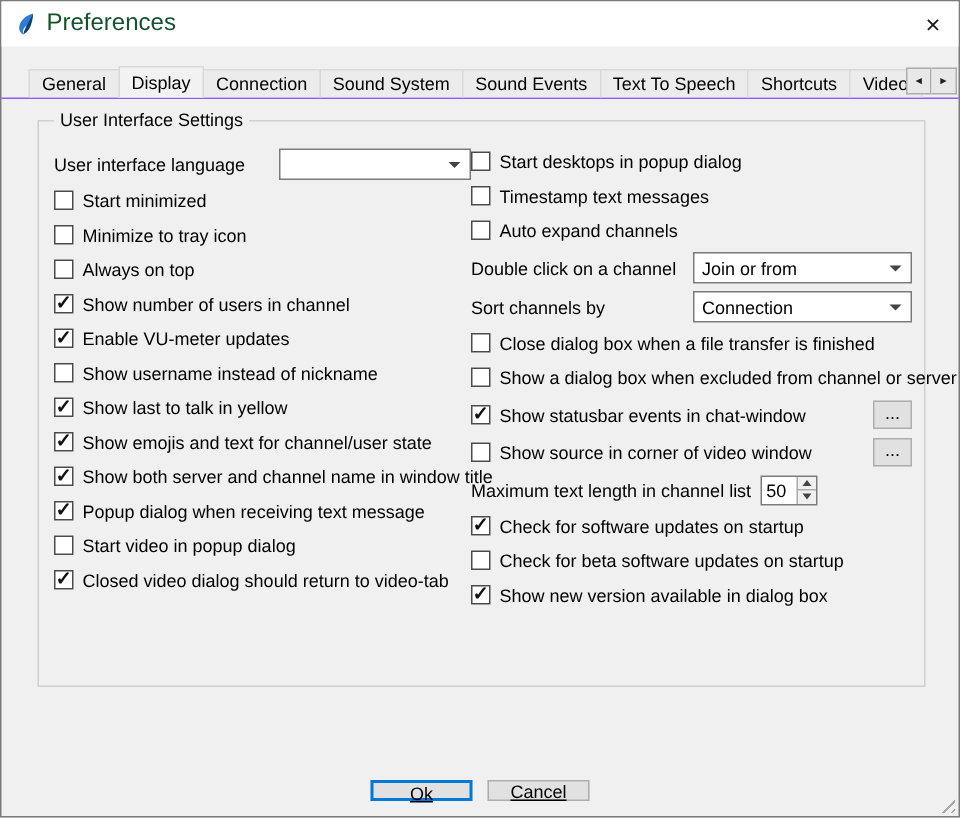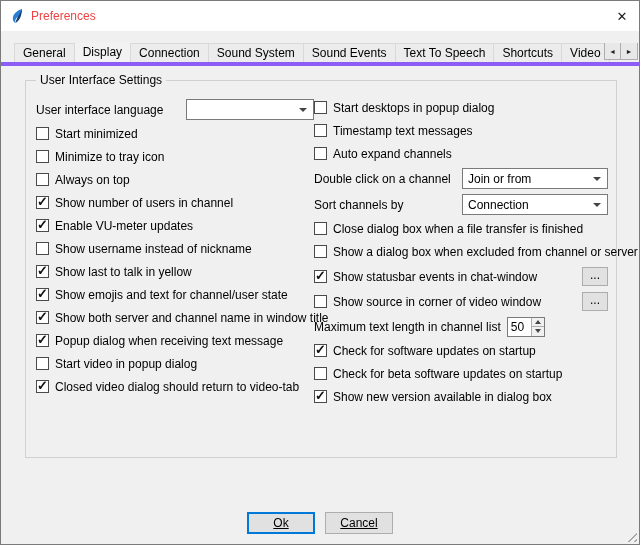--- a/index.html
+++ b/index.html
@@ -16,35 +16,35 @@
     border: 1px solid #7a7a7a;
     display: flex; flex-direction: column;
   }
   
   .titlebar {
     height: 30px; background: #fff;
     display: flex; align-items: center;
     position: relative; flex: 0 0 auto;
   }
   .app-icon { width: 16px; height: 16px; margin: 0 6px 0 8px; flex: 0 0 auto; }
-  .title-text { font-size: 12px; color: #ef4444; }
+  .title-text { font-size: 16px; color: #14532d; }
   .close-btn {
     position: absolute; right: 0; top: 0;
     width: 34px; height: 30px;
     display: flex; align-items: center; justify-content: center;
     font-size: 13px; color: #1a1a1a; cursor: default;
   }
   
   .tabbar {
     position: relative;
     margin-top: 12px;
-    padding-left: 13px;
+    padding-left: 18px;
     display: flex; align-items: flex-end;
     height: 23px; flex: 0 0 auto;
-    border-bottom: 4px solid #8b5cf6;
+    border-bottom: 1px solid #8b5cf6;
     overflow: hidden;
     white-space: nowrap;
   }
   .tab {
     height: 19px; line-height: 18px;
     padding: 0 8px;
     background: #ececec;
     border: 1px solid #d9d9d9;
     border-bottom: none;
     margin-right: -1px;
@@ -139,21 +139,21 @@
     border-right: 3px solid transparent;
   }
   .spin-up::after { border-bottom: 4px solid #444; }
   .spin-down::after { border-top: 4px solid #444; }
   
   .buttonbar {
     position: absolute; left: 0; right: 0; bottom: 10px;
     display: flex; justify-content: center; gap: 10px;
   }
   .dlg-btn {
-    min-width: 68px; height: 22px;
+    min-width: 68px; height: 14px;
     border: 1px solid #adadad; background: #e1e1e1;
     font: inherit; padding: 0 14px;
     text-decoration: underline;
   }
   .dlg-btn.default { border: 2px solid #0078d7; }
   .resize-grip {
     position: absolute; right: 2px; bottom: 2px;
     width: 13px; height: 13px;
     background: repeating-linear-gradient(135deg, #a8a8a8 0 1px, transparent 1px 4px);
     clip-path: polygon(100% 0, 100% 100%, 0 100%);

